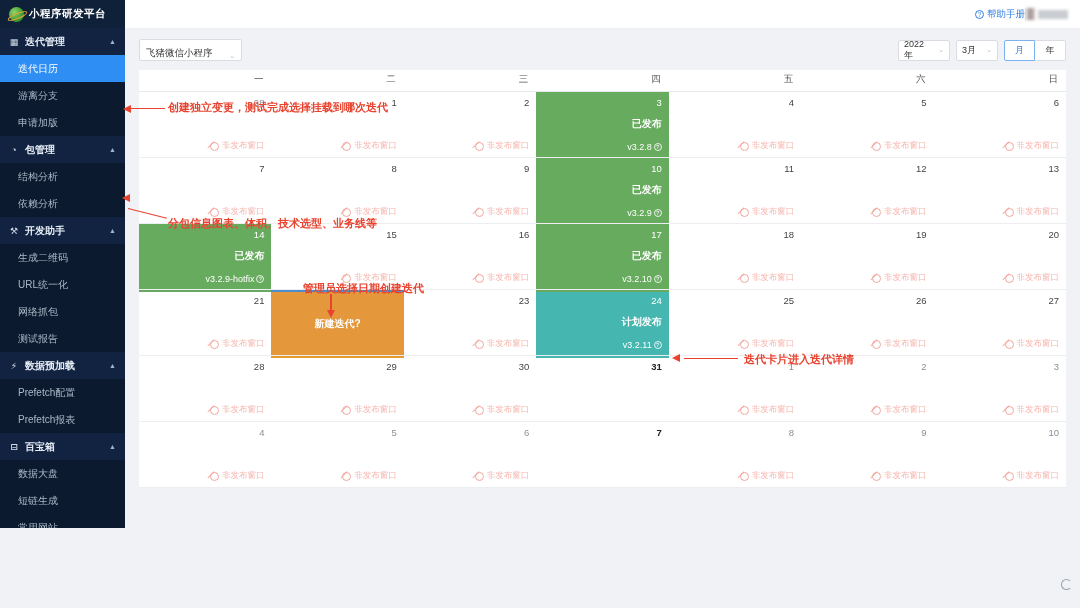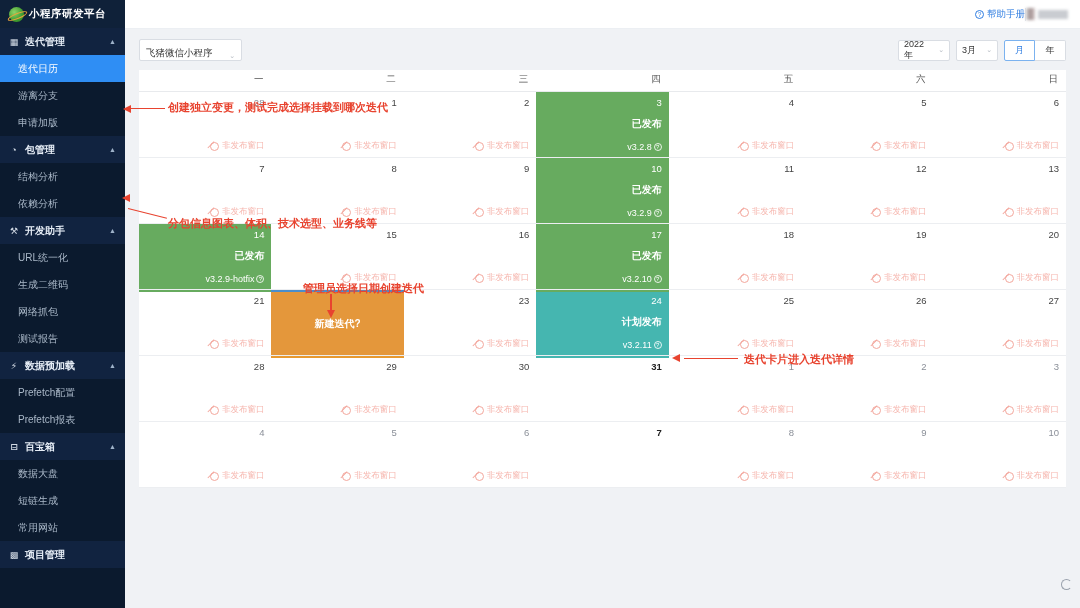--- a/index.html
+++ b/index.html
@@ -5,21 +5,21 @@
   * { box-sizing: border-box; margin: 0; padding: 0; }
   html, body {
     width: 1080px; height: 608px;
     font-family: "Liberation Sans", "DejaVu Sans", sans-serif;
     background: #f0f2f5; overflow: hidden;
   }
   .app { display: flex; width: 1080px; height: 608px; position: relative; }
 
   
   .sidebar {
-    width: 125px; height: 608px; background: #0b1a2e;
+    width: 125px; height: 528px; background: #0b1a2e;
     flex: 0 0 125px; overflow: hidden; position: relative;
   }
   .brand {
     height: 28px; display: flex; align-items: center; gap: 5px;
     padding-left: 9px; background: #0f2139;
   }
   .brand-logo {
     width: 15px; height: 15px; border-radius: 50%;
     background: radial-gradient(circle at 35% 35%, #8fd46a 0%, #3f9c2f 60%, #2b7a1f 100%);
     position: relative; flex: 0 0 15px;
@@ -201,24 +201,24 @@
         </div>
         <div class="item">
           <span>依赖分析</span>
         </div>
         <div class="grp">
           <span class="gi">⚒</span>
           <span>开发助手</span>
           <span class="chev">▲</span>
         </div>
         <div class="item">
+          <span>生成二维码</span>
+        </div>
+        <div class="item">
           <span>URL统一化</span>
-        </div>
-        <div class="item">
-          <span>生成二维码</span>
         </div>
         <div class="item">
           <span>网络抓包</span>
         </div>
         <div class="item">
           <span>测试报告</span>
         </div>
         <div class="grp">
           <span class="gi">⚡</span>
           <span>数据预加载</span>

